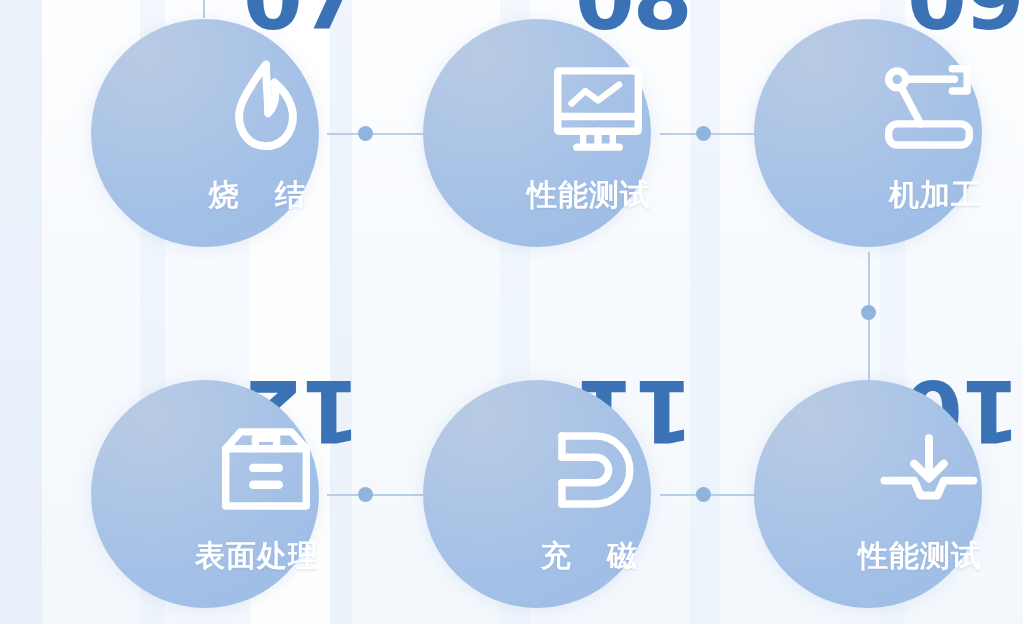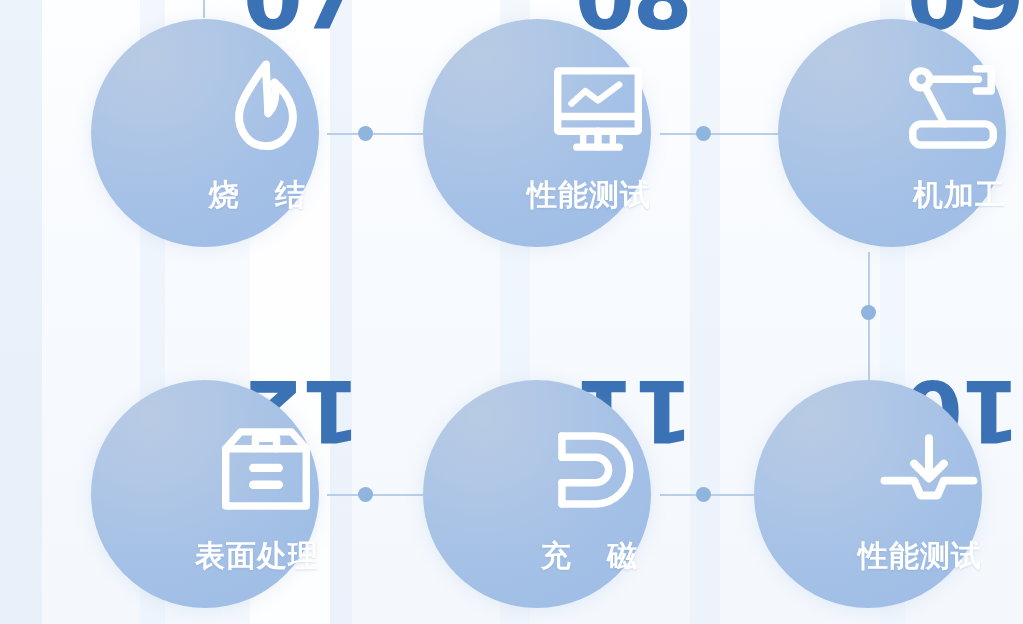--- a/index.html
+++ b/index.html
@@ -174,21 +174,21 @@
         <line x1="30" y1="86" x2="70" y2="86" stroke-width="7"></line>
         <line x1="36" y1="73" x2="36" y2="86" stroke-width="6"></line>
         <line x1="64" y1="73" x2="64" y2="86" stroke-width="6"></line>
       </svg>
     </div>
     <div class="node-label">性能测试</div>
   </div>
 
   <div class="step-number" style="left:907px; top:-44px;">09</div>
 
-  <div class="node" style="left:778px; top:19px;">
+  <div class="node" style="left:754px; top:19px;">
     <div class="node-icon">
       <svg viewBox="0 0 100 100" fill="none" stroke="#ffffff" stroke-width="7" stroke-linecap="round" stroke-linejoin="round">
         <circle cx="20" cy="22" r="8"></circle>
         <line x1="28" y1="22" x2="64" y2="22"></line>
         <polyline points="72,12 86,12 86,33 72,33"></polyline>
         <line x1="64" y1="22" x2="74" y2="22"></line>
         <line x1="24" y1="30" x2="42" y2="64"></line>
         <rect x="12" y="64" width="76" height="20" rx="8"></rect>
       </svg>
     </div>

